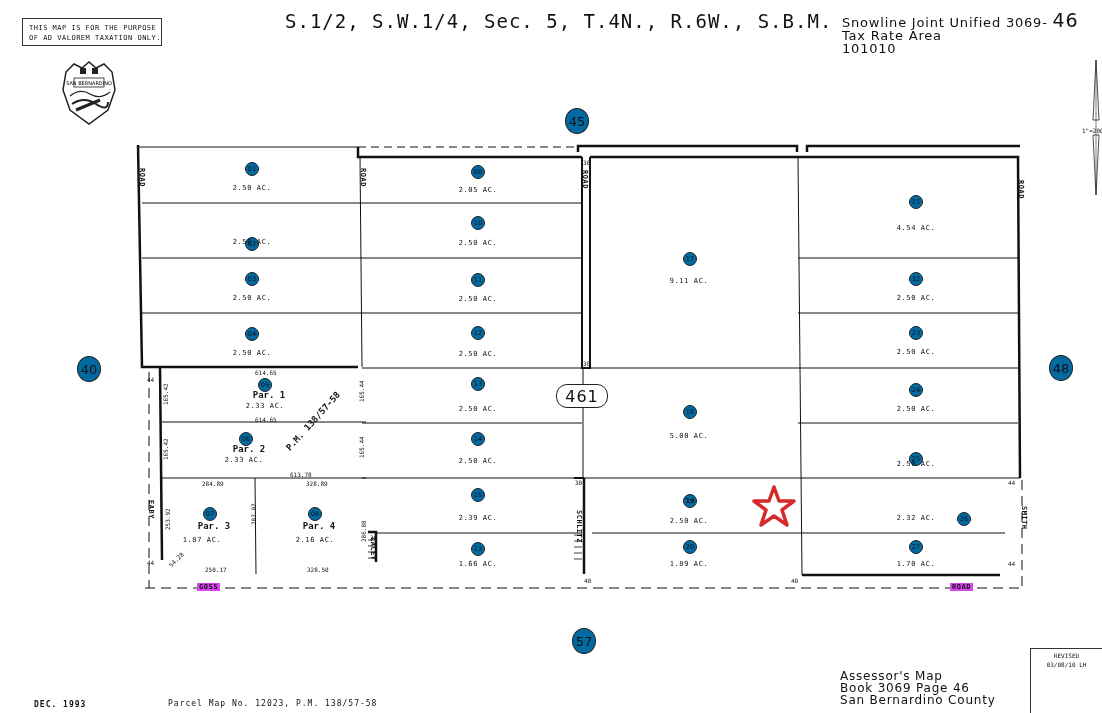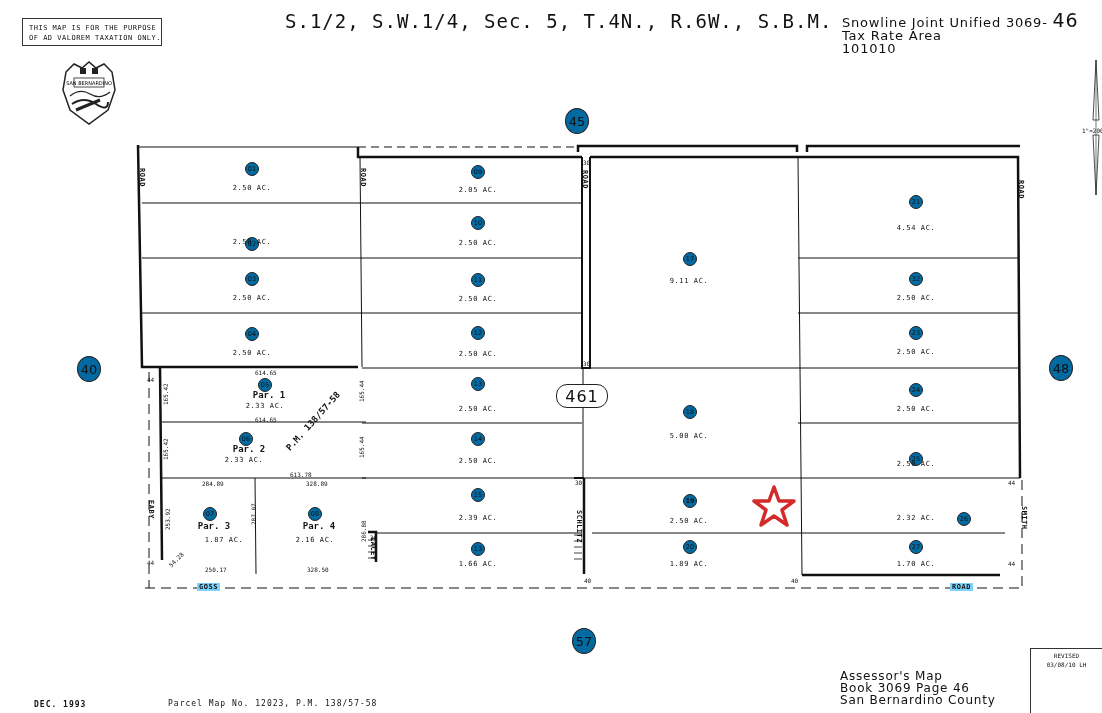--- a/index.html
+++ b/index.html
@@ -16,21 +16,21 @@
   .scale-label { left: 1082px; top: 127px; font-size: 6px; }
   .circle { border: 1.5px solid #222; border-radius: 50%; display: flex; align-items: center; justify-content: center;
             font-family: "DejaVu Sans", sans-serif; background: #0369a1; }
   .big-circle { width: 22px; height: 24px; font-size: 13px; }
   .pc { width: 12px; height: 12px; font-size: 6.5px; border-width: 1px; transform: translate(-50%, 0); }
   .ac { font-size: 7px; letter-spacing: 0.6px; transform: translate(-50%, 0); white-space: nowrap; }
   .par { font-size: 9px; font-weight: bold; transform: translate(-50%, 0); white-space: nowrap; padding-left: 8px; }
   .dim { font-size: 6px; white-space: nowrap; }
   .vdim { font-size: 6px; white-space: nowrap; transform: rotate(-90deg); transform-origin: left top; }
   .road-v { font-size: 7px; font-weight: bold; transform: rotate(90deg); transform-origin: left top; white-space: nowrap; letter-spacing: 0.5px; }
-  .road-h { font-size: 7px; font-weight: bold; letter-spacing: 0.5px; background: #7dd3fc; padding: 0 2px; }
+  .road-h { font-size: 7px; font-weight: bold; letter-spacing: 0.5px; background: #d946ef; padding: 0 2px; }
   .oval { width: 50px; height: 22px; border: 1.5px solid #222; border-radius: 11px / 11px; display:flex; align-items:center; justify-content:center;
           font-family: "DejaVu Sans", sans-serif; font-size: 16px; background:#fff; letter-spacing: 1px; }
   .footer { font-size: 8px; letter-spacing: 1px; }
   .assessor { left: 840px; top: 670px; font-family: "DejaVu Sans", sans-serif; font-size: 12px; line-height: 12px; letter-spacing: 0.8px; }
   .revised { left: 1030px; top: 648px; width: 72px; height: 65px; border-left: 1.5px solid #333; border-top: 1.5px solid #333;
              font-size: 6px; text-align: center; line-height: 9px; padding-top: 2px; box-sizing: border-box; }
   .star { left: 752px; top: 485px; width: 44px; height: 42px; }
   svg.map { position: absolute; left: 0; top: 0; }
 </style>
 </head>
@@ -157,21 +157,21 @@
 <div class="abs ac" style="left:252px; top:349px;">2.50 AC.</div>
 
 <div class="abs circle pc" style="left:265px; top:378px;">05</div>
 <div class="abs par" style="left:265px; top:390px;">Par. 1</div>
 <div class="abs ac" style="left:265px; top:402px;">2.33 AC.</div>
 <div class="abs circle pc" style="left:246px; top:432px;">06</div>
 <div class="abs par" style="left:245px; top:444px;">Par. 2</div>
 <div class="abs ac" style="left:244px; top:456px;">2.33 AC.</div>
 <div class="abs circle pc" style="left:210px; top:507px;">07</div>
 <div class="abs par" style="left:210px; top:521px;">Par. 3</div>
-<div class="abs ac" style="left:224px; top:536px;">1.87 AC.</div>
+<div class="abs ac" style="left:202px; top:536px;">1.87 AC.</div>
 <div class="abs circle pc" style="left:315px; top:507px;">08</div>
 <div class="abs par" style="left:315px; top:521px;text-align:center;">Par. 4</div>
 <div class="abs ac" style="left:315px; top:536px;">2.16 AC.</div>
 
 <div class="abs circle pc" style="left:478px; top:165px;">09</div>
 <div class="abs ac" style="left:478px; top:186px;">2.05 AC.</div>
 <div class="abs circle pc" style="left:478px; top:216px;">10</div>
 <div class="abs ac" style="left:478px; top:239px;">2.50 AC.</div>
 <div class="abs circle pc" style="left:478px; top:273px;">11</div>
 <div class="abs ac" style="left:478px; top:295px;">2.50 AC.</div>

